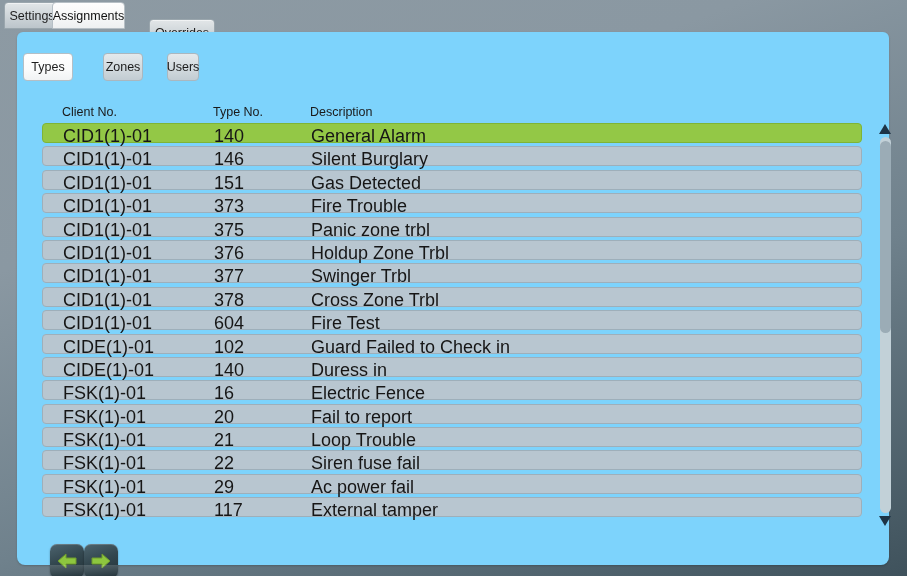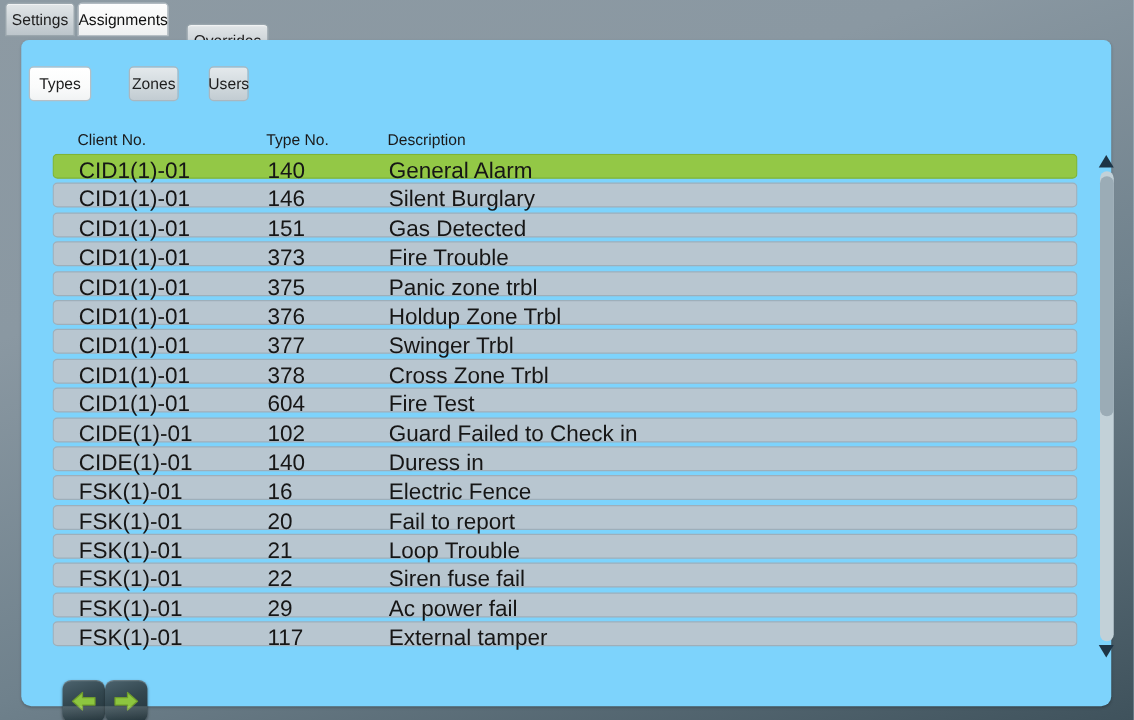--- a/index.html
+++ b/index.html
@@ -41,21 +41,21 @@
     box-shadow: 0 1px 0 rgba(255,255,255,0.5) inset;
     cursor: default;
     white-space: nowrap;
   }
   .tab.active {
     background: linear-gradient(180deg, #fdfdfd 0%, #f6f7f7 60%, #eef0f1 100%);
     border-color: #b6bfc5;
     color: #111;
   }
   #tab-settings { left: 4px;  width: 56px; }
-  #tab-assignments { left: 62px; width: 73px; }
+  #tab-assignments { left: 52px; width: 73px; }
   #tab-overrides { left: 149px; width: 66px; margin-top: 17px; }
 
   
   #panel {
     position: absolute;
     left: 17px;
     top: 32px;
     width: 872px;
     height: 533px;
     background: #7dd3fc;

